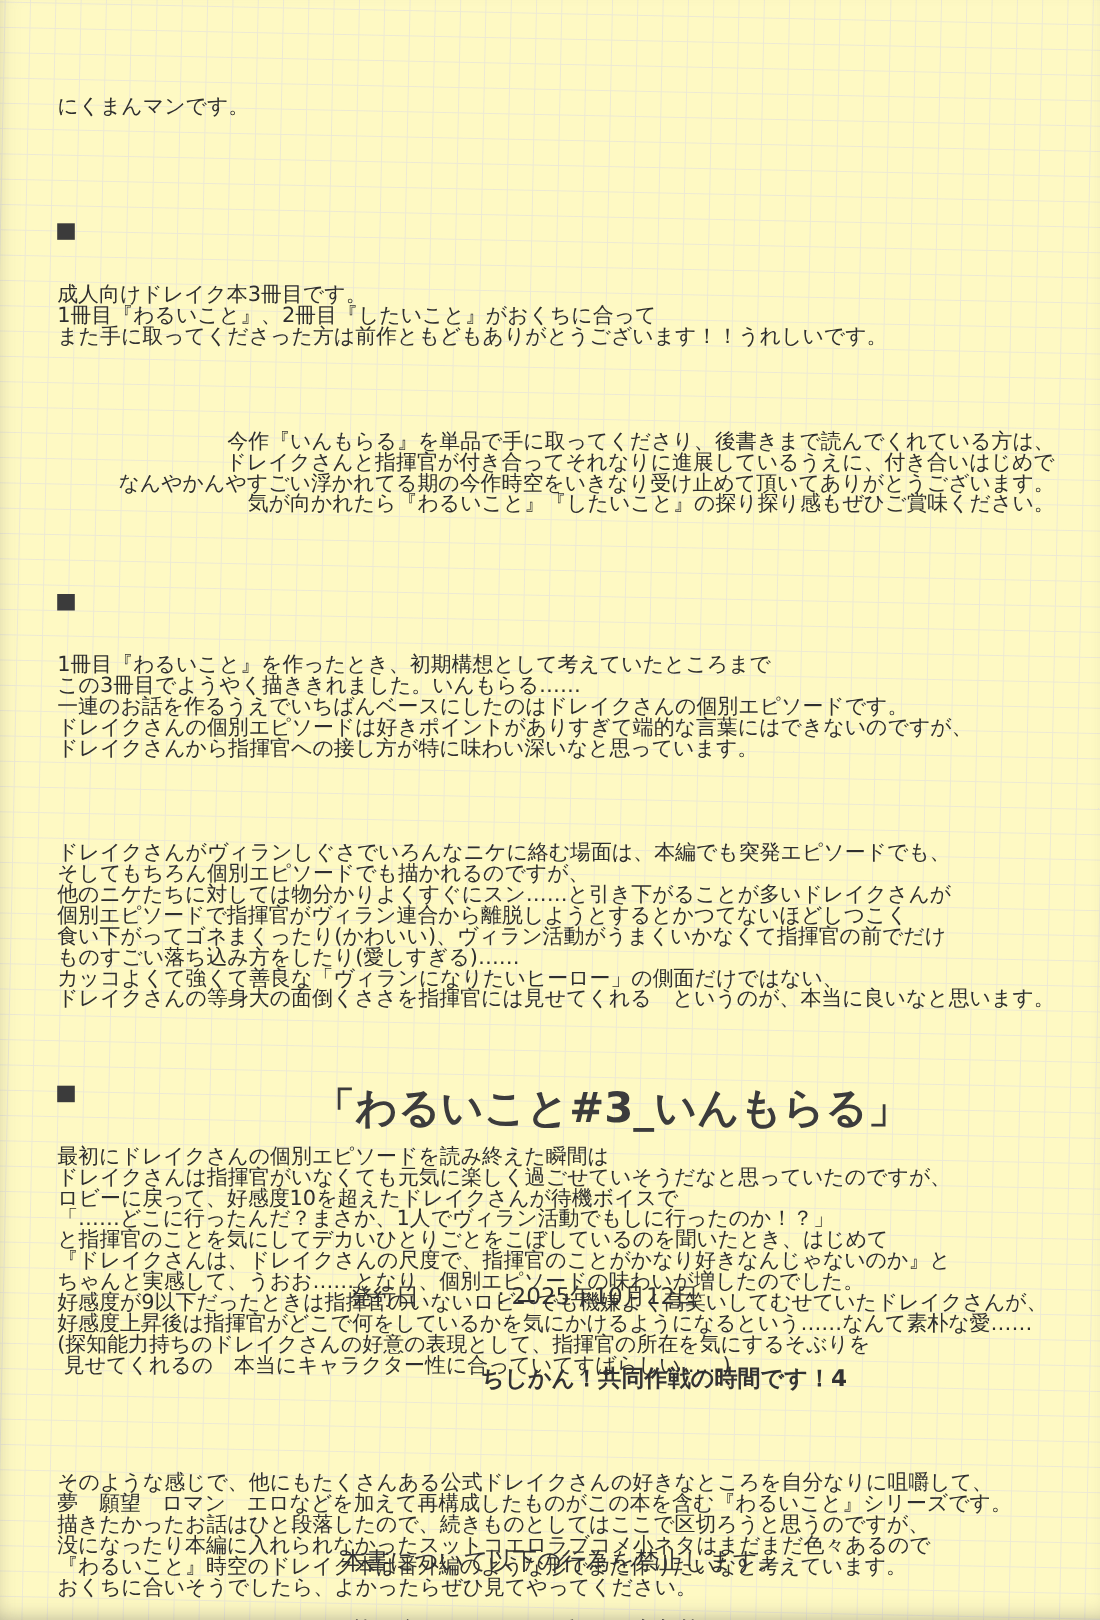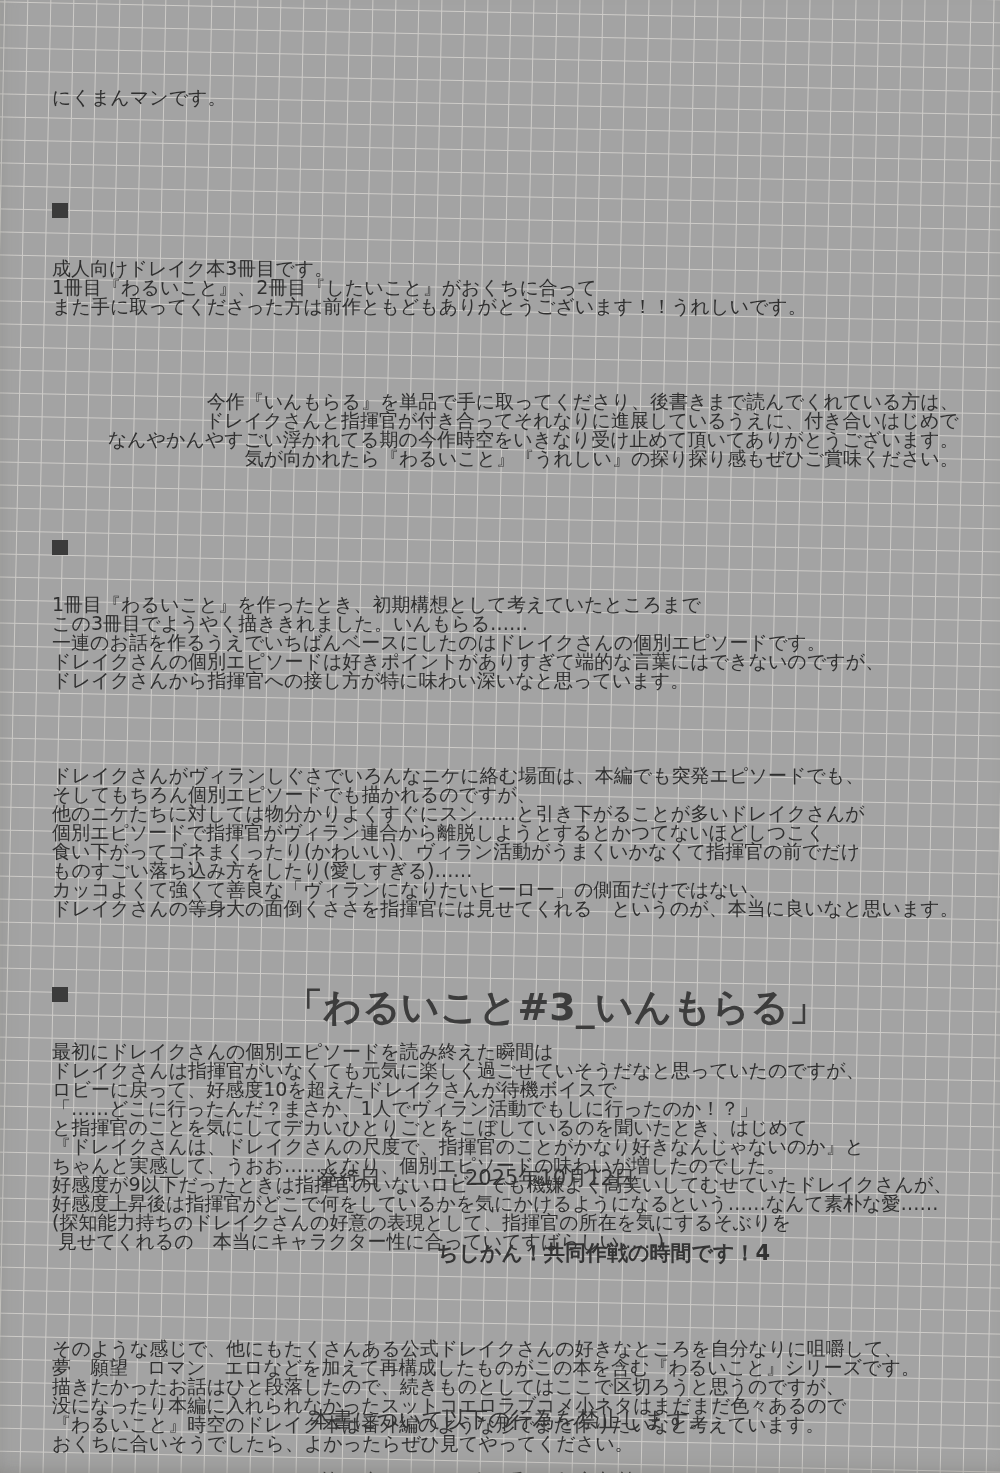--- a/index.html
+++ b/index.html
@@ -1,20 +1,20 @@
 <!DOCTYPE html>
 <html lang="ja"><head>
 <meta charset="utf-8">
 <style>
   html,body{margin:0;padding:0;background:#e9e7e3;}
   .page{
     position:relative;
     width:1000px;height:1473px;
     margin:0 auto;
-    background:#a3a3a3;
+    background:#fef9c3;
     overflow:hidden;
     font-family:"DejaVu Sans", sans-serif;
     color:#2f2f2f;
   }
   .grid-layer{
     position:absolute;
     left:-80px;top:-80px;right:-80px;bottom:-80px;
     background-image:
       linear-gradient(#e4e1dc 1px, transparent 1px),
       linear-gradient(90deg, #e4e1dc 1px, transparent 1px);
@@ -72,21 +72,21 @@
 
 <div class="page">
   <div class="grid-layer"></div>
 
   <div class="body-text">
     <div class="line">にくまんマンです。</div>
 
     <div class="marker m1"></div>
     <div class="para p1"><div class="line">成人向けドレイク本3冊目です。</div><div class="line">1冊目『わるいこと』、2冊目『したいこと』がおくちに合って</div><div class="line">また手に取ってくださった方は前作ともどもありがとうございます！！うれしいです。</div></div>
 
-    <div class="para p2"><div class="line">今作『いんもらる』を単品で手に取ってくださり、後書きまで読んでくれている方は、</div><div class="line">ドレイクさんと指揮官が付き合ってそれなりに進展しているうえに、付き合いはじめで</div><div class="line">なんやかんやすごい浮かれてる期の今作時空をいきなり受け止めて頂いてありがとうございます。</div><div class="line">気が向かれたら『わるいこと』『うれしい』の探り探り感もぜひご賞味ください。</div></div>
+    <div class="para p2"><div class="line">今作『いんもらる』を単品で手に取ってくださり、後書きまで読んでくれている方は、</div><div class="line">ドレイクさんと指揮官が付き合ってそれなりに進展しているうえに、付き合いはじめで</div><div class="line">なんやかんやすごい浮かれてる期の今作時空をいきなり受け止めて頂いてありがとうございます。</div><div class="line">気が向かれたら『わるいこと』『したいこと』の探り探り感もぜひご賞味ください。</div></div>
 
     <div class="marker m2"></div>
     <div class="para p3"><div class="line">1冊目『わるいこと』を作ったとき、初期構想として考えていたところまで</div><div class="line">この3冊目でようやく描ききれました。いんもらる……</div><div class="line">一連のお話を作るうえでいちばんベースにしたのはドレイクさんの個別エピソードです。</div><div class="line">ドレイクさんの個別エピソードは好きポイントがありすぎて端的な言葉にはできないのですが、</div><div class="line">ドレイクさんから指揮官への接し方が特に味わい深いなと思っています。</div></div>
 
     <div class="para p4"><div class="line">ドレイクさんがヴィランしぐさでいろんなニケに絡む場面は、本編でも突発エピソードでも、</div><div class="line">そしてもちろん個別エピソードでも描かれるのですが、</div><div class="line">他のニケたちに対しては物分かりよくすぐにスン……と引き下がることが多いドレイクさんが</div><div class="line">個別エピソードで指揮官がヴィラン連合から離脱しようとするとかつてないほどしつこく</div><div class="line">食い下がってゴネまくったり(かわいい)、ヴィラン活動がうまくいかなくて指揮官の前でだけ</div><div class="line">ものすごい落ち込み方をしたり(愛しすぎる)……</div><div class="line">カッコよくて強くて善良な「ヴィランになりたいヒーロー」の側面だけではない、</div><div class="line">ドレイクさんの等身大の面倒くささを指揮官には見せてくれる　というのが、本当に良いなと思います。</div></div>
 
     <div class="marker m3"></div>
     <div class="para p5"><div class="line">最初にドレイクさんの個別エピソードを読み終えた瞬間は</div><div class="line">ドレイクさんは指揮官がいなくても元気に楽しく過ごせていそうだなと思っていたのですが、</div><div class="line">ロビーに戻って、好感度10を超えたドレイクさんが待機ボイスで</div><div class="line">「……どこに行ったんだ？まさか、1人でヴィラン活動でもしに行ったのか！？」</div><div class="line">と指揮官のことを気にしてデカいひとりごとをこぼしているのを聞いたとき、はじめて</div><div class="line">『ドレイクさんは、ドレイクさんの尺度で、指揮官のことがかなり好きなんじゃないのか』と</div><div class="line">ちゃんと実感して、うおお……となり、個別エピソードの味わいが増したのでした。</div><div class="line">好感度が9以下だったときは指揮官のいないロビーでも機嫌よく高笑いしてむせていたドレイクさんが、</div><div class="line">好感度上昇後は指揮官がどこで何をしているかを気にかけるようになるという……なんて素朴な愛……</div><div class="line">(探知能力持ちのドレイクさんの好意の表現として、指揮官の所在を気にするそぶりを</div><div class="line"> 見せてくれるの　本当にキャラクター性に合っていてすばらしい……)</div></div>
 
     <div class="para p6"><div class="line">そのような感じで、他にもたくさんある公式ドレイクさんの好きなところを自分なりに咀嚼して、</div><div class="line">夢　願望　ロマン　エロなどを加えて再構成したものがこの本を含む『わるいこと』シリーズです。</div><div class="line">描きたかったお話はひと段落したので、続きものとしてはここで区切ろうと思うのですが、</div><div class="line">没になったり本編に入れられなかったスットコエロラブコメ小ネタはまだまだ色々あるので</div><div class="line">『わるいこと』時空のドレイク本は番外編のような形でまた作りたいなと考えています。</div><div class="line">おくちに合いそうでしたら、よかったらぜひ見てやってください。</div></div>

